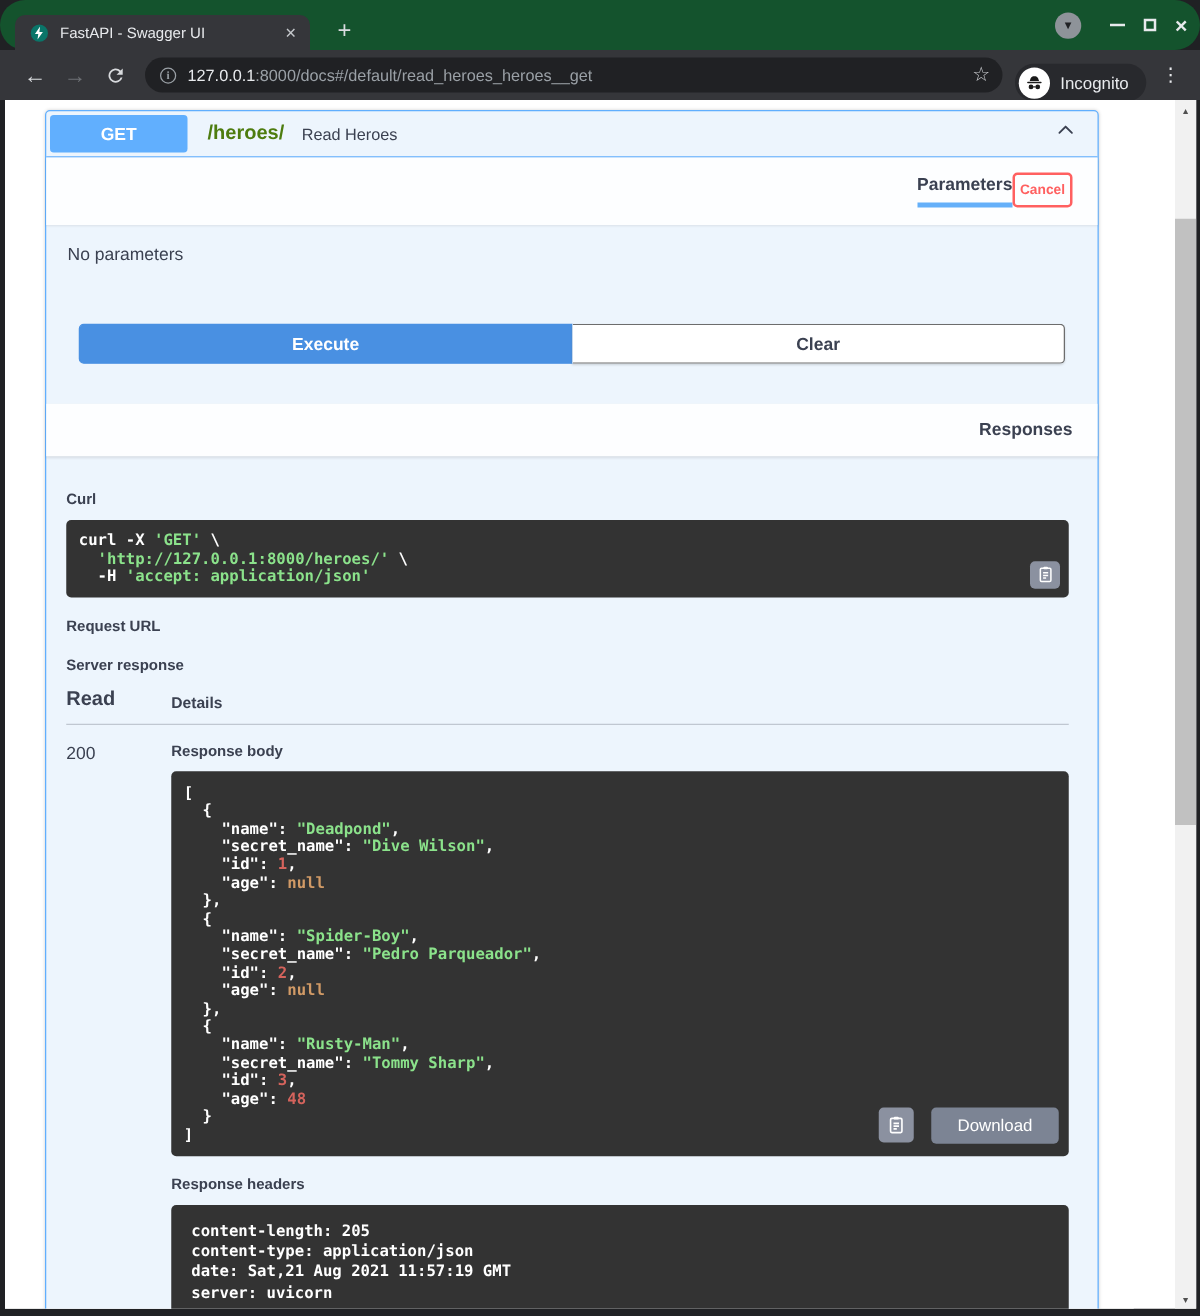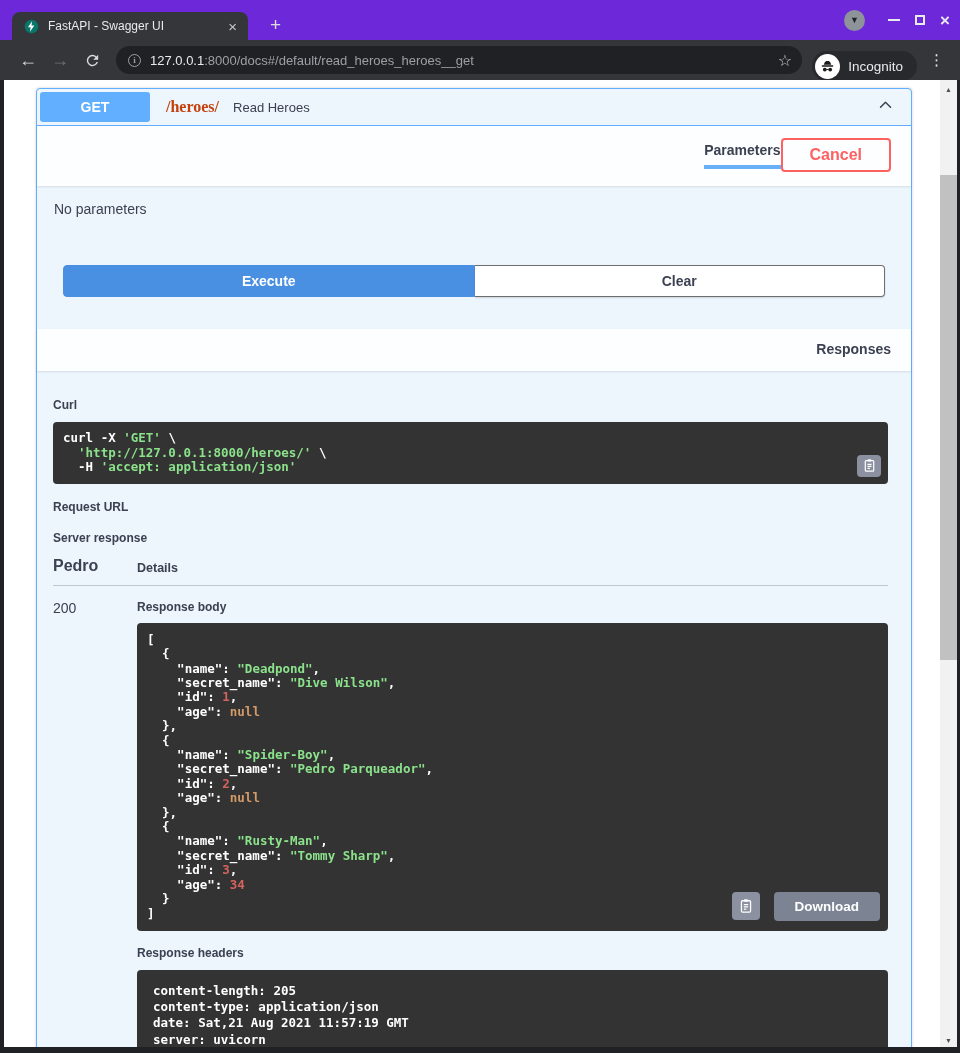--- a/index.html
+++ b/index.html
@@ -2,21 +2,21 @@
 <html><head>
 <meta charset="utf-8">
 <style>
   * { margin:0; padding:0; box-sizing:border-box; }
   html,body { width:960px; height:1053px; overflow:hidden; }
   body { font-family:"Liberation Sans", sans-serif; }
 
   .window { width:960px; height:1053px; background:#202124; position:relative; display:flex; flex-direction:column; }
 
   
-  .tabstrip { height:40px; display:flex; align-items:flex-end; padding-left:12px; position:relative; background:#6d28d9; }
+  .tabstrip { height:40px; display:flex; align-items:flex-end; padding-left:12px; position:relative; background:#14532d;border-radius:20px; }
   .tab { width:236px; height:28px; background:#35363a; border-radius:8px 8px 0 0; display:flex; align-items:center; padding:0 8px 0 12px; }
   .favicon { width:15px; height:15px; margin-right:9px; flex:none; }
   .tab-title { color:#e8eaed; font-size:12px; flex:1; white-space:nowrap; overflow:hidden; }
   .tab-close { color:#c4c7cb; font-size:15px; line-height:1; padding:1px 3px; cursor:pointer; }
   .new-tab { color:#dadce0; font-size:19px; font-weight:400; margin:0 0 4px 16px; padding:0 6px; cursor:pointer; }
   .win-controls { position:absolute; top:0; right:0; height:40px; display:flex; align-items:center; gap:15px; padding-right:10px; }
   .tab-search { width:21px; height:21px; border-radius:50%; background:#9094999c; background:#8e9399; color:#202124; font-size:9px; display:flex; align-items:center; justify-content:center; margin-right:8px; }
   .ctl-min { width:12px; height:2px; background:#e8eaed; }
   .ctl-max { width:10px; height:10px; border:2px solid #e8eaed; }
   .ctl-close { color:#e8eaed; font-size:17px; font-weight:700; line-height:1; }
@@ -30,35 +30,35 @@
   .url-text { font-size:13px; white-space:nowrap; overflow:hidden; flex:1; }
   .url-host { color:#e8eaed; }
   .url-rest { color:#9aa0a6; }
   .star-icon { color:#c8cace; font-size:16px; margin-left:8px; flex:none; }
   .incog-badge { height:30px; background:#28292d; border-radius:15px; display:flex; align-items:center; padding:0 14px 0 3px; gap:8px; flex:none;margin-top:12px; }
   .incog-circle { width:25px; height:25px; background:#fff; border-radius:50%; display:flex; align-items:center; justify-content:center; }
   .incog-label { color:#e8eaed; font-size:13.5px; }
   .menu-dots { color:#e8eaed; font-size:15px; padding:0 6px; margin-left:2px; }
 
   
-  .content { flex:1; display:flex; margin:0 3px 6px 4px; background:#fff; overflow:hidden; }
+  .content { flex:1; display:flex; margin:0 3px 6px 4px; background:#fff; overflow:hidden;gap:33px; }
   .page { flex:1; overflow:hidden; padding-top:8px; background:#fff; }
 
   
   .opblock { margin:0 28px 0 32px; border:1px solid #61affe; border-radius:4px; background:#edf5fd; box-shadow:0 0 3px rgba(0,0,0,.19); min-height:1200px; }
   .summary { display:flex; align-items:center; padding:3px 14px 3px 3px; border-bottom:1px solid #61affe; cursor:pointer; }
   .method-btn { width:110px; background:#61affe; color:#fff; font-weight:700; font-size:14px; text-align:center; padding:7px 0; border-radius:3px; border:none; }
-  .op-path { font-family:Liberation Serif, serif; font-weight:700; font-size:16px; color:#c2410c; margin-left:16px; }
+  .op-path { font-family:Liberation Sans, sans-serif; font-weight:700; font-size:16px; color:#4d7c0f; margin-left:16px; }
   .op-desc { font-size:13px; color:#3b4151; margin-left:14px; flex:1; }
   .chevron { padding:2px 4px; }
 
   .sec-header { background:rgba(255,255,255,.88); display:flex; align-items:center; justify-content:flex-end; padding:12px 20px 14px 17px; box-shadow:0 1px 2px rgba(0,0,0,.10); }
   .sec-title { font-size:14px; font-weight:700; color:#3b4151; }
   .tab-underline { padding-bottom:7px; border-bottom:4px solid #65b0f9; }
-  .cancel-btn { border:2px solid #ff6060; color:#ff6060; background:transparent; font-weight:700; font-size:16px; padding:6px 27px; border-radius:4px; cursor:pointer; }
+  .cancel-btn { border:2px solid #ff6060; color:#ff6060; background:transparent; font-weight:700; font-size:11px; padding:6px 4px; border-radius:4px; cursor:pointer; }
 
   .params-body { padding:15px 17px 32px; }
   .no-params { font-size:14px; color:#3b4151; }
   .execute-row { display:flex; margin:48px 9px 0 9px; }
   .execute-btn { flex:1; background:#4990e2; color:#fff; border:1px solid #4990e2; font-weight:700; font-size:14px; padding:7px 0; border-radius:4px 0 0 4px; cursor:pointer; }
   .clear-btn { flex:1; background:#fff; color:#3b4151; border:1px solid #6d6d6d; border-left:none; font-weight:700; font-size:14px; padding:7px 0; border-radius:0 4px 4px 0; box-shadow:0 1px 2px rgba(0,0,0,.15); cursor:pointer; }
 
   .responses-body { padding:27px 23px 20px 16px; }
   .blk-label { font-size:12px; font-weight:700; color:#3b4151; }
   .dark { background:#333333; border-radius:4px; color:#fff; font-family:"DejaVu Sans Mono", monospace; font-size:12.5px; font-weight:700; white-space:pre; position:relative; overflow:hidden; }
@@ -73,21 +73,21 @@
   .col-code { width:84px; flex:none; }
   .col-details { flex:1; }
   .code-h { font-size:16px; font-weight:700; color:#3b4151; }
   .details-h { font-size:12.5px; font-weight:700; color:#3b4151; }
   .resp-row { display:flex; padding-top:14px; }
   .status-code { font-size:14px; color:#3b4151; }
   .respbody-label { margin-bottom:9px; }
   .json-block { padding:10px 10px; line-height:14.4px; margin-bottom:15px; }
   .json-actions { position:absolute; right:8px; bottom:10px; display:flex; align-items:center; gap:14px; }
   .json-actions .copy-btn { position:static; width:28px; height:28px; }
-  .download-btn { background:#7c8494; color:#fff; font-family:"Liberation Sans", sans-serif; font-weight:700; font-size:13.5px; padding:7px 21px; border-radius:4px; border:none; cursor:pointer; white-space:nowrap; }
+  .download-btn { background:#7c8494; color:#fff; font-family:"Liberation Sans", sans-serif; font-weight:400; font-size:13.5px; padding:7px 21px; border-radius:4px; border:none; cursor:pointer; white-space:nowrap; }
   .respheaders-label { margin-bottom:10px; }
   .headers-block { padding:13px 16px; line-height:16.2px; }
 
   .tok-str { color:#8be28b; }
   .tok-key { color:#ffffff; }
   .tok-num { color:#d4635c; }
   .tok-null { color:#d19a66; }
 
   
   .scrollbar { width:17px; background:#f1f1f1; position:relative; flex:none; }
@@ -189,21 +189,21 @@
               <path d="M5.5 7.5h5M5.5 10h5M5.5 12.5h3"></path>
             </svg>
           </span></div>
 
           <div class="blk-label requrl-label">Request URL</div>
 
           <div class="blk-label srvresp-label">Server response</div>
 
           <div class="resp-table">
             <div class="resp-thead">
-              <div class="col-code code-h">Pedro</div>
+              <div class="col-code code-h">Read</div>
               <div class="col-details details-h">Details</div>
             </div>
             <div class="resp-row">
               <div class="col-code status-code">200</div>
               <div class="col-details">
                 <div class="blk-label respbody-label">Response body</div>
                 <div class="dark json-block"><span>[
   {
     <span class="tok-key">"name"</span>: <span class="tok-str">"Deadpond"</span>,
     <span class="tok-key">"secret_name"</span>: <span class="tok-str">"Dive Wilson"</span>,
@@ -213,21 +213,21 @@
   {
     <span class="tok-key">"name"</span>: <span class="tok-str">"Spider-Boy"</span>,
     <span class="tok-key">"secret_name"</span>: <span class="tok-str">"Pedro Parqueador"</span>,
     <span class="tok-key">"id"</span>: <span class="tok-num">2</span>,
     <span class="tok-key">"age"</span>: <span class="tok-null">null</span>
   },
   {
     <span class="tok-key">"name"</span>: <span class="tok-str">"Rusty-Man"</span>,
     <span class="tok-key">"secret_name"</span>: <span class="tok-str">"Tommy Sharp"</span>,
     <span class="tok-key">"id"</span>: <span class="tok-num">3</span>,
-    <span class="tok-key">"age"</span>: <span class="tok-num">34</span>
+    <span class="tok-key">"age"</span>: <span class="tok-num">48</span>
   }
 ]</span><span class="json-actions"><span class="copy-btn">
                       <svg width="14" height="16" viewBox="0 0 16 18" fill="none" stroke="#fff" stroke-width="1.5">
                         <rect x="2.8" y="3" width="10.4" height="13" rx="1.2"></rect>
                         <rect x="5.8" y="1.4" width="4.4" height="2.6" rx="0.8" fill="#fff" stroke="none"></rect>
                         <path d="M5.5 7.5h5M5.5 10h5M5.5 12.5h3"></path>
                       </svg>
                     </span><button class="download-btn">Download</button></span></div>
                 <div class="blk-label respheaders-label">Response headers</div>
                 <div class="dark headers-block"><span>content-length: 205

